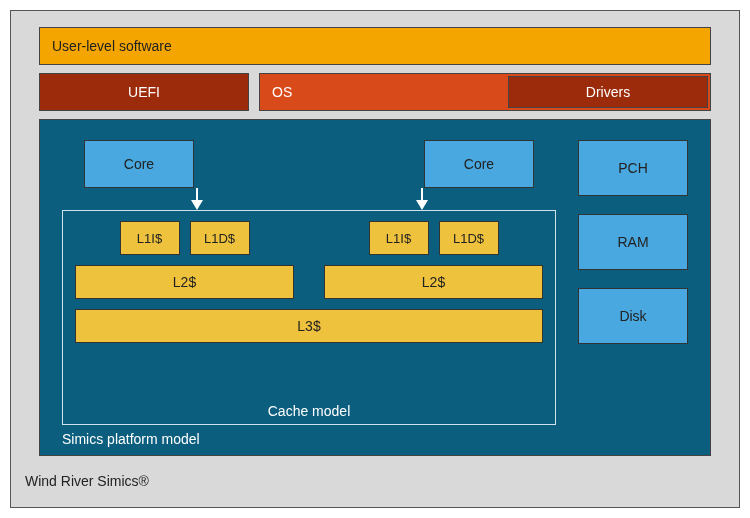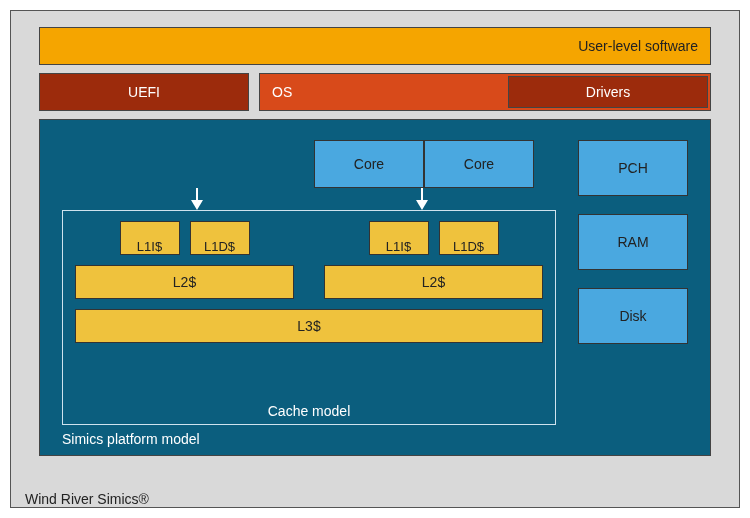--- a/index.html
+++ b/index.html
@@ -11,40 +11,39 @@
   .outer {
     width: 730px;
     height: 498px;
     background: #d9d9d9;
     border: 1px solid #555;
     position: relative;
     padding: 16px 28px 30px 28px;
   }
   .outer-label {
     position: absolute;
-    bottom: 0;
+    bottom: 18px;
     left: 14px;
     font-size: 14px;
     color: #222;
   }
 
   .row { display: flex; gap: 10px; }
 
   .user-level {
     background: #f5a500;
     border: 1px solid #444;
     height: 38px;
     width: 100%;
     display: flex;
     align-items: center;
     padding: 0 12px;
     font-size: 14px;
     color: #222;
     margin-bottom: 8px;
-    justify-content: flex-end;
   }
 
   .uefi {
     background: #9c2b0c;
     border: 1px solid #444;
     width: 210px;
     height: 38px;
     display: flex;
     align-items: center;
     justify-content: center;
@@ -102,21 +101,21 @@
   }
 
   .left-col {
     flex: 1;
     display: flex;
     flex-direction: column;
   }
 
   .cores-row {
     display: flex;
-    justify-content: flex-end;
+    justify-content: space-between;
     padding: 0 22px;
     margin-bottom: 0;
   }
   .core {
     background: #4aa8e0;
     border: 1px solid #333;
     width: 110px;
     height: 48px;
     display: flex;
     align-items: center;
@@ -169,21 +168,21 @@
     display: flex;
     gap: 10px;
     justify-content: center;
   }
   .l1 {
     background: #efc23d;
     border: 1px solid #333;
     width: 60px;
     height: 34px;
     display: flex;
-    align-items: flex-end;
+    align-items: center;
     justify-content: center;
     font-size: 13px;
     color: #222;
   }
   .l2-row {
     display: flex;
     gap: 30px;
   }
   .l2 {
     background: #efc23d;

